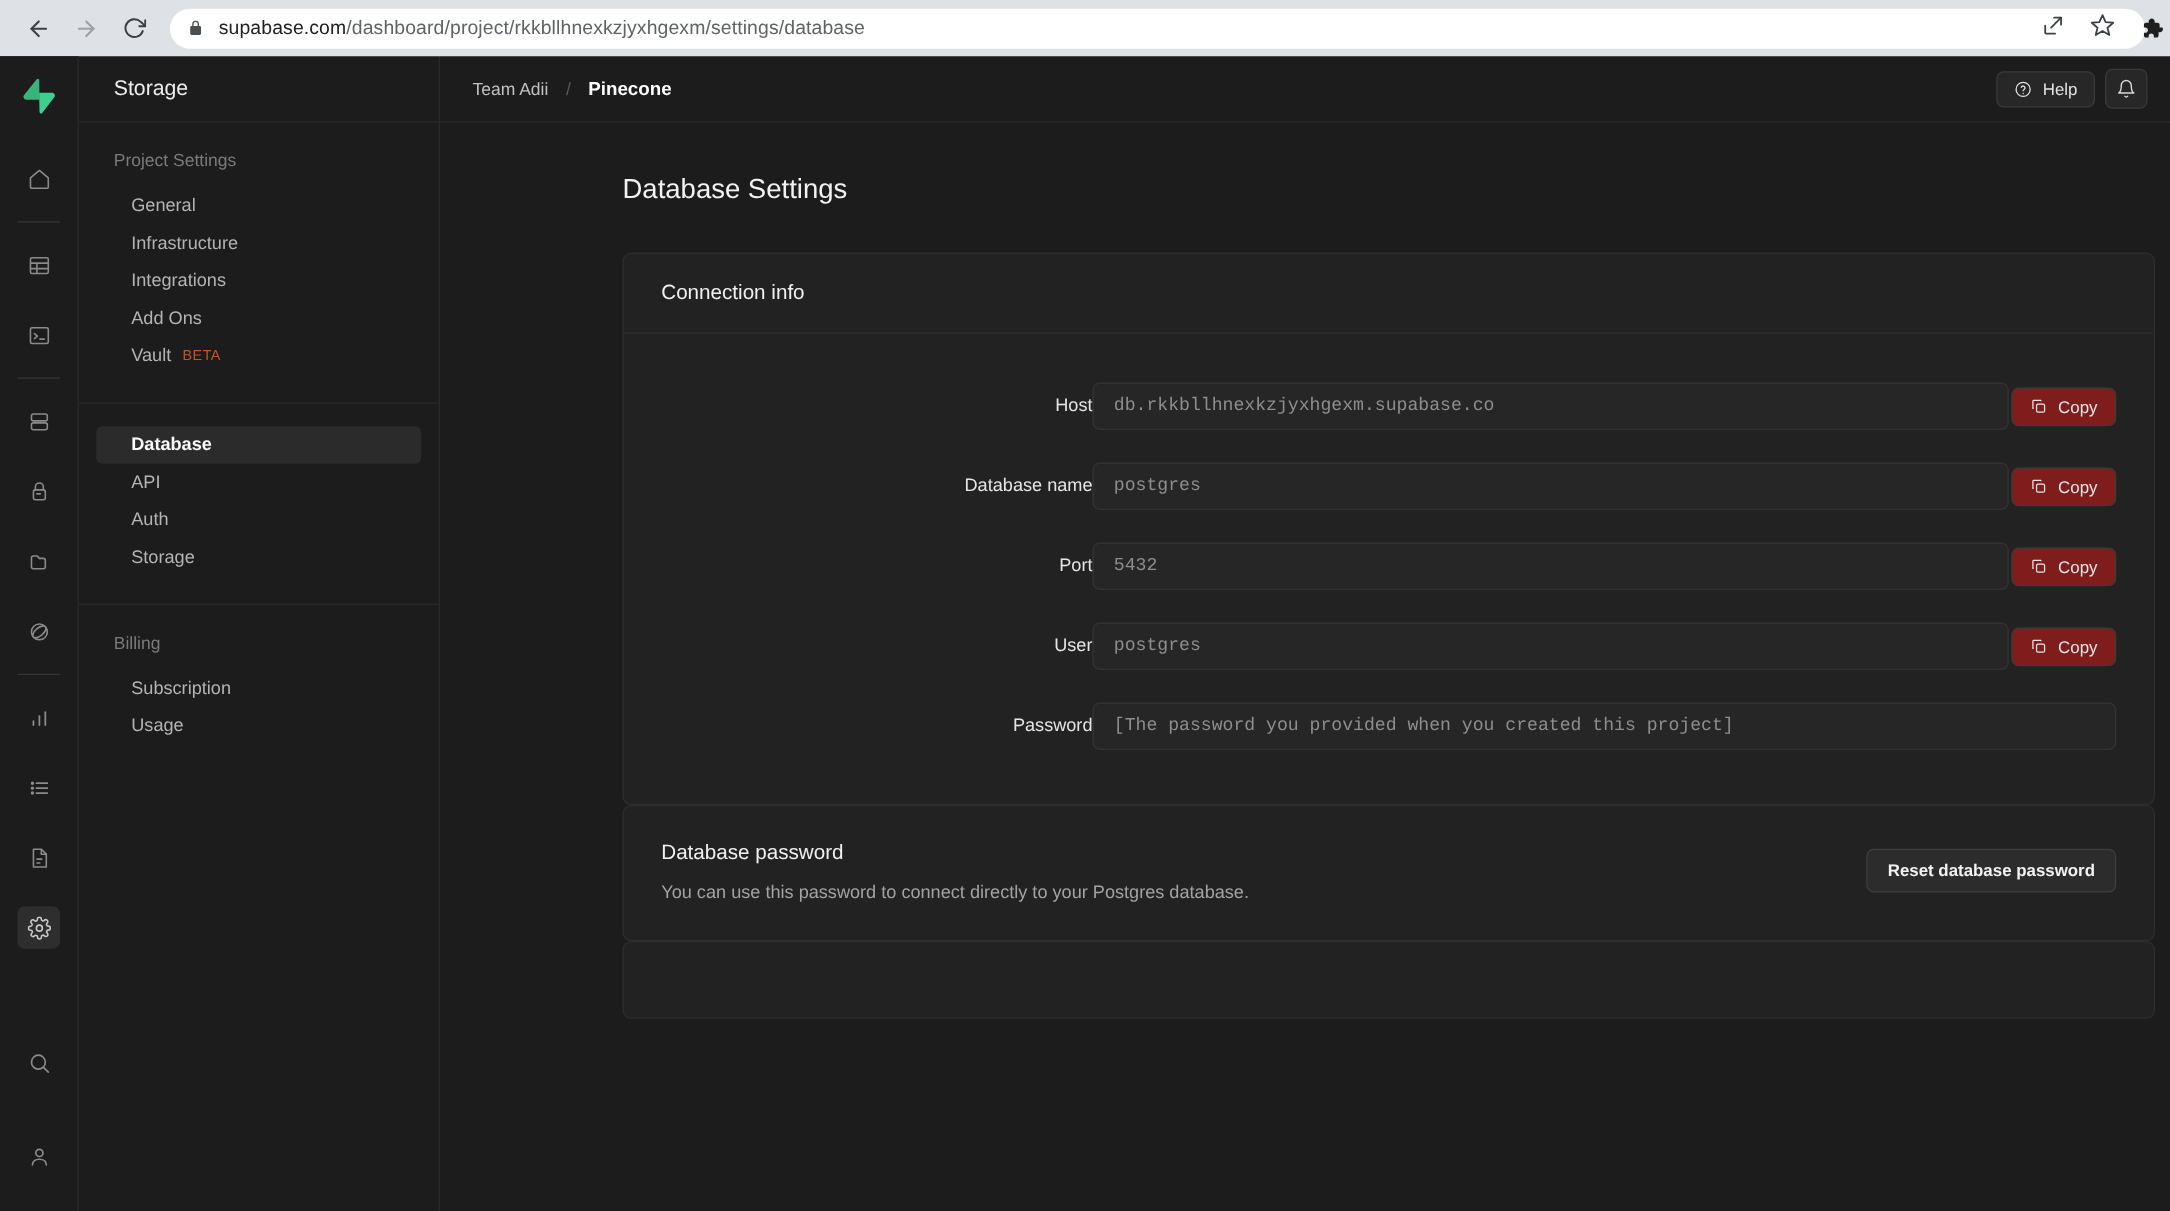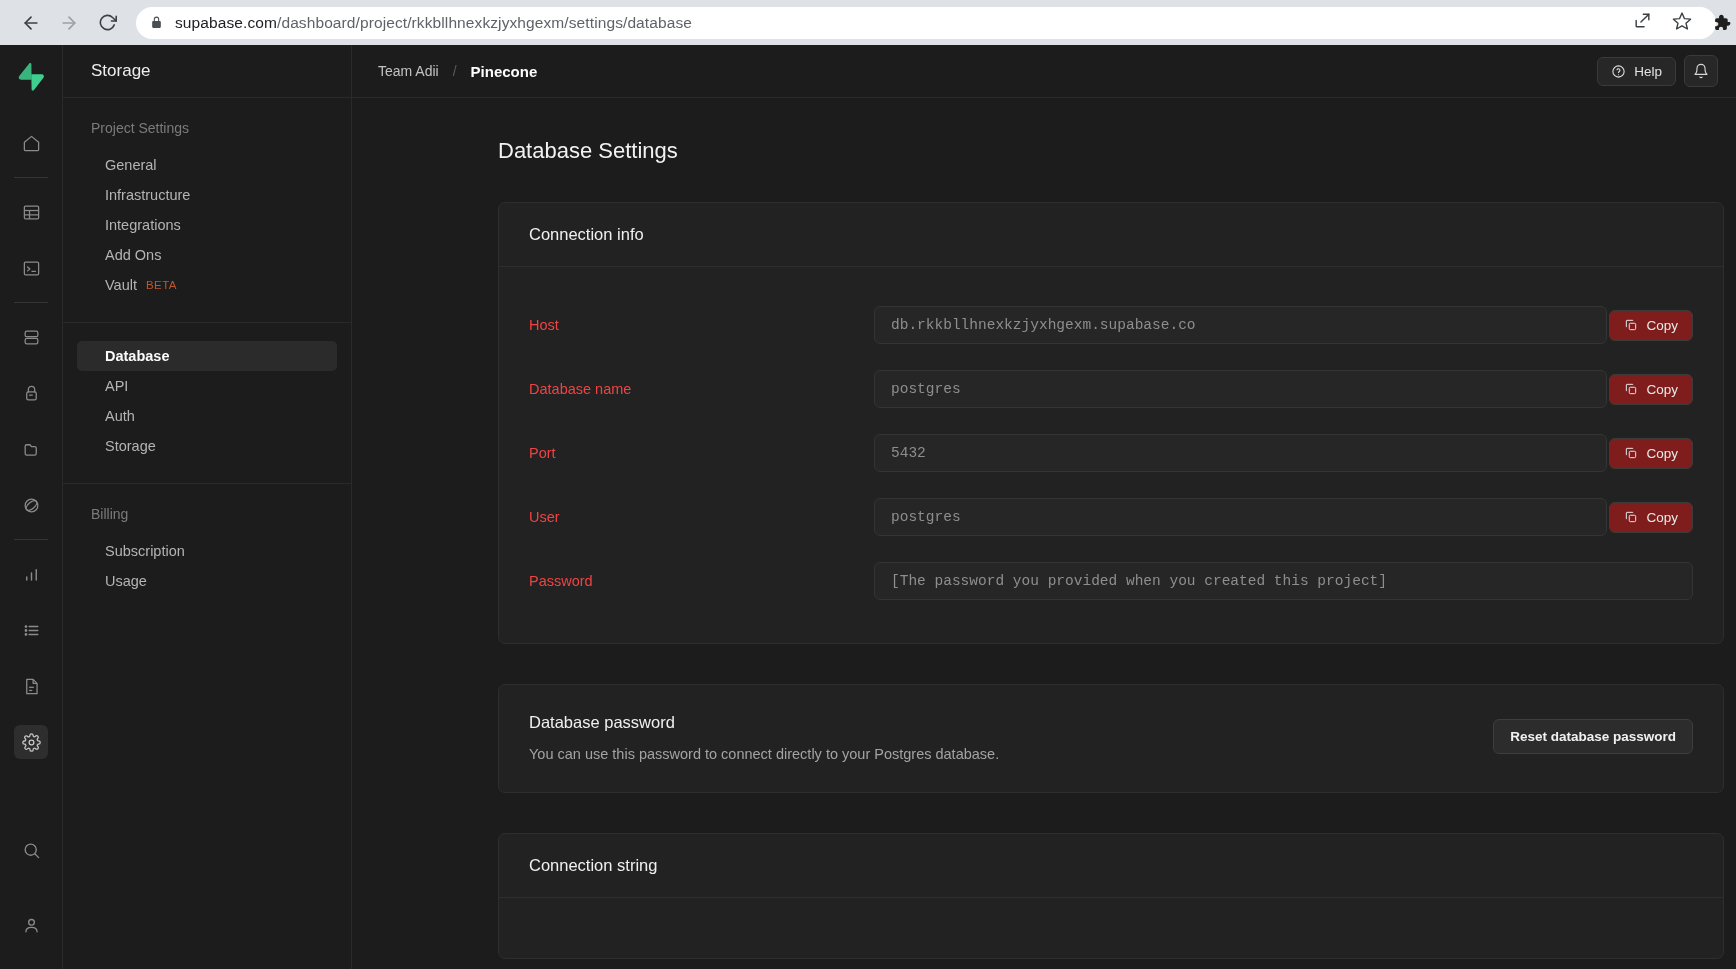--- a/index.html
+++ b/index.html
@@ -164,39 +164,38 @@
   }
   .content-inner { padding-left: 146px; padding-right: 12px; }
   .page-title {
     font-size: 22px; color: #f2f2f2; font-weight: 400;
     margin-bottom: 38px;
   }
   .card {
     background: #222222;
     border: 1px solid #2e2e2e;
     border-radius: 7px;
-    margin-bottom: 40px;
     overflow: hidden;
   }
   .card-head {
     padding: 22px 30px;
     border-bottom: 1px solid #2e2e2e;
   }
   .card-head h2 {
     font-size: 16.5px; color: #f0f0f0; font-weight: 400;
   }
   .card-body { padding: 26px 30px 30px 30px; }
 
   .form-row {
     display: flex; align-items: center;
     padding: 13px 0;
   }
   .form-label {
     width: 345px; flex: none;
-    font-size: 14.5px; color: #ef4444;
+    font-size: 14.5px; color: #e5e5e5; text-align: right;
   }
   .field-wrap { flex: 1 1 auto; display: flex; align-items: center; gap: 2px; min-width: 0; border-radius: 17px; }
   .field {
     flex: 1 1 auto;
     background: #262626;
     border: 1px solid #343434;
     border-radius: 6px;
     padding: 10px 16px;
     font-family: "Liberation Mono", monospace;
     font-size: 14.5px;
@@ -556,22 +555,19 @@
           <div class="pw-card-body">
             <div class="pw-text">
               <div class="pw-title">Database password</div>
               <div class="pw-desc">You can use this password to connect directly to your Postgres database.</div>
             </div>
             <div class="reset-btn">Reset database password</div>
           </div>
         </div>
 
         <div class="card">
-          <div class="card-head">
-            <h2>Connection string</h2>
-          </div>
           <div class="card-body" style="height:60px;"></div>
         </div>
 
       </div>
     </div>
   </div>
 </div>
 
 </body></html>

